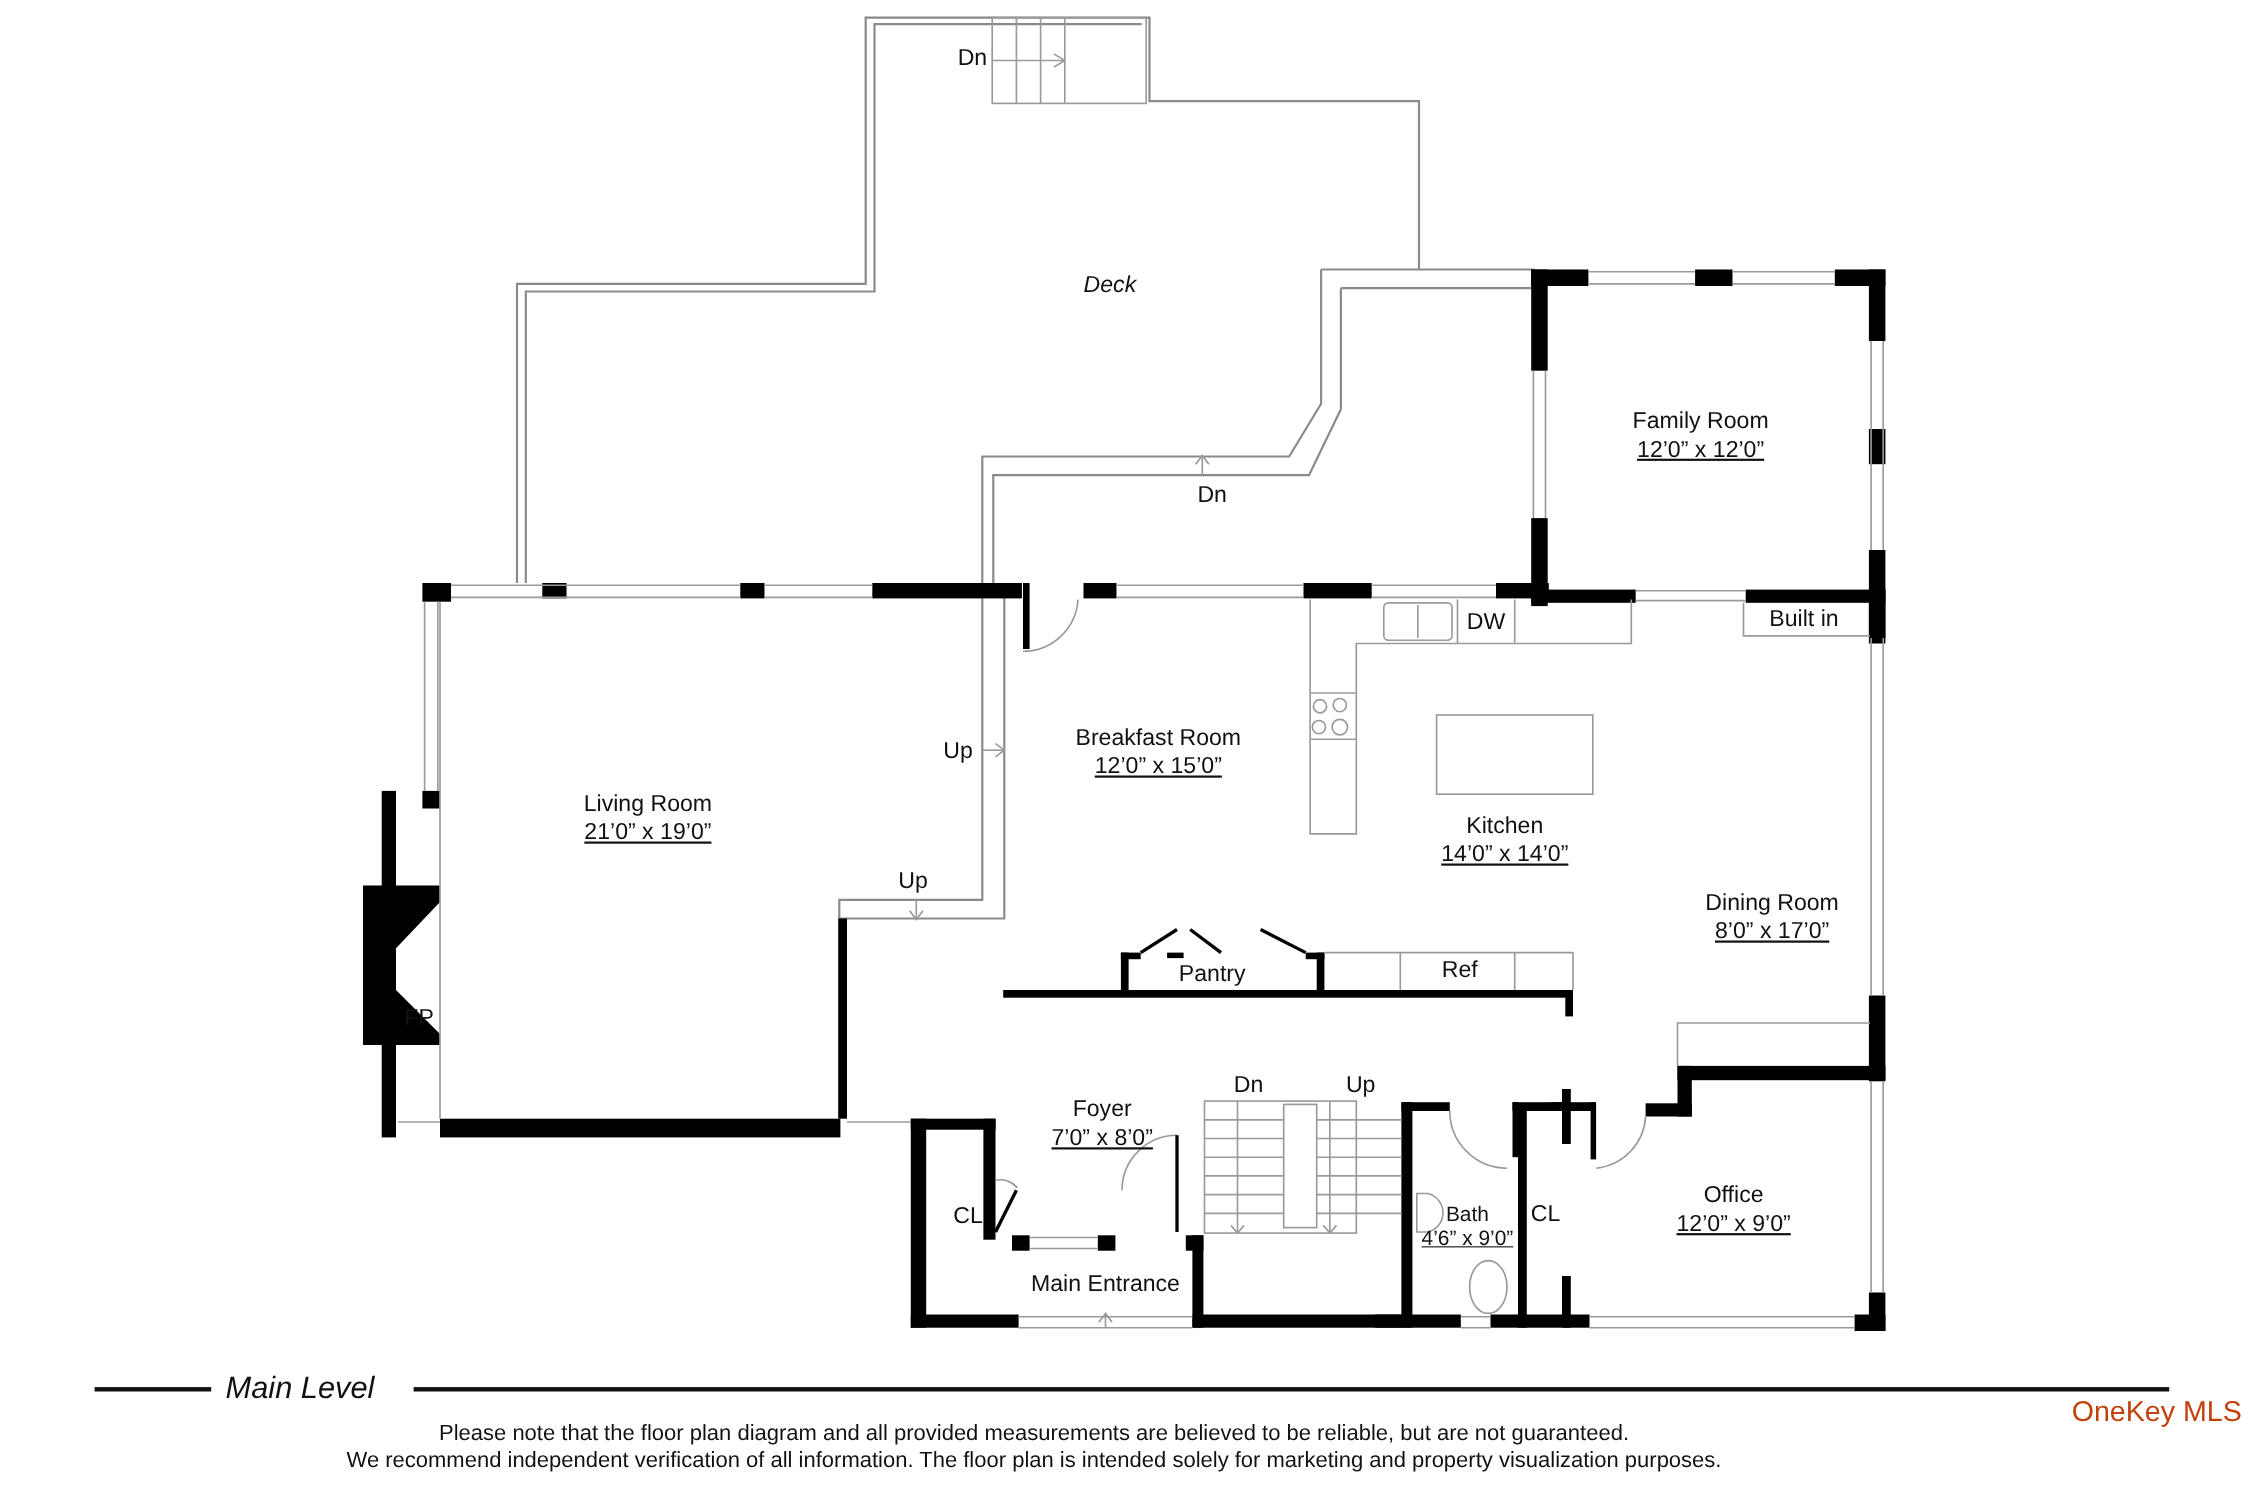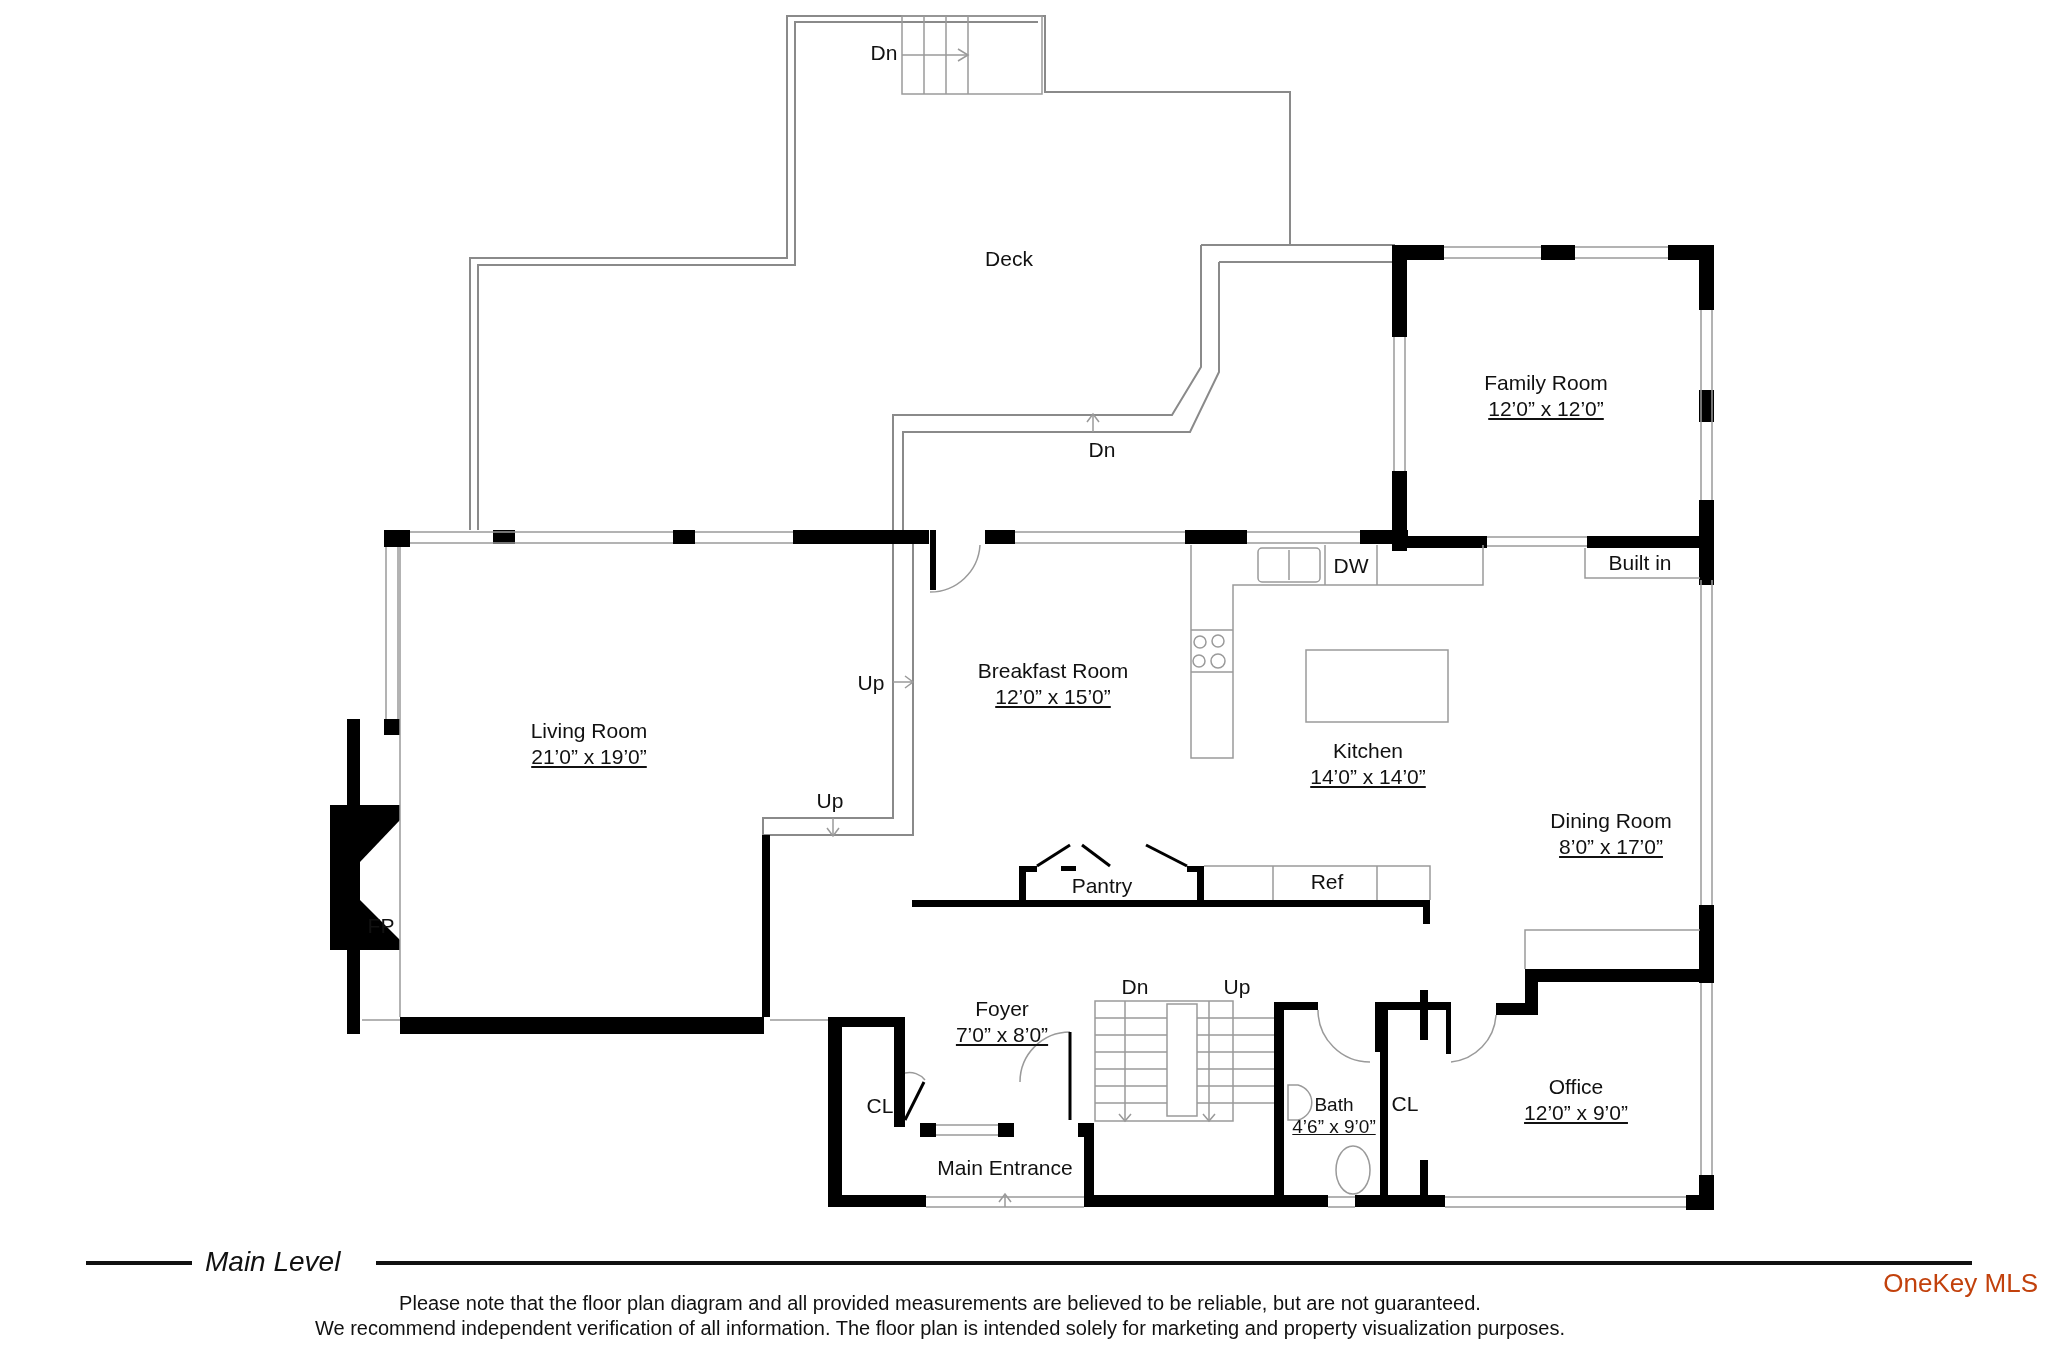--- a/index.html
+++ b/index.html
@@ -208,21 +208,21 @@
     <line stroke="#000" stroke-width="3" x1="1070" y1="1032" x2="1070" y2="1120"></line>
 
     <path class="thin2" d="M1288,1085 L1298,1085 A18,18 0 0 1 1298,1120 L1288,1120 Z"></path>
     <ellipse class="thin2" cx="1353" cy="1170" rx="17" ry="24"></ellipse>
 
     <line class="thin2" x1="1005" y1="1195" x2="1005" y2="1207"></line>
     <polyline class="thin2" points="999,1202 1005,1194 1011,1202"></polyline>
   </g>
 </svg>
 
-<div class="lbl" style="left:1009px; top:246px;">
+<div class="lbl" style="left:1009px; top:246px;font-style:italic;">
   <span>Deck</span>
 </div>
 <div class="lbl" style="left:1546px; top:370px;">
   <span>Family Room</span>
   <span class="dim">12’0” x 12’0”</span>
 </div>
 <div class="lbl" style="left:589px; top:718px;">
   <span>Living Room</span>
   <span class="dim">21’0” x 19’0”</span>
 </div>

